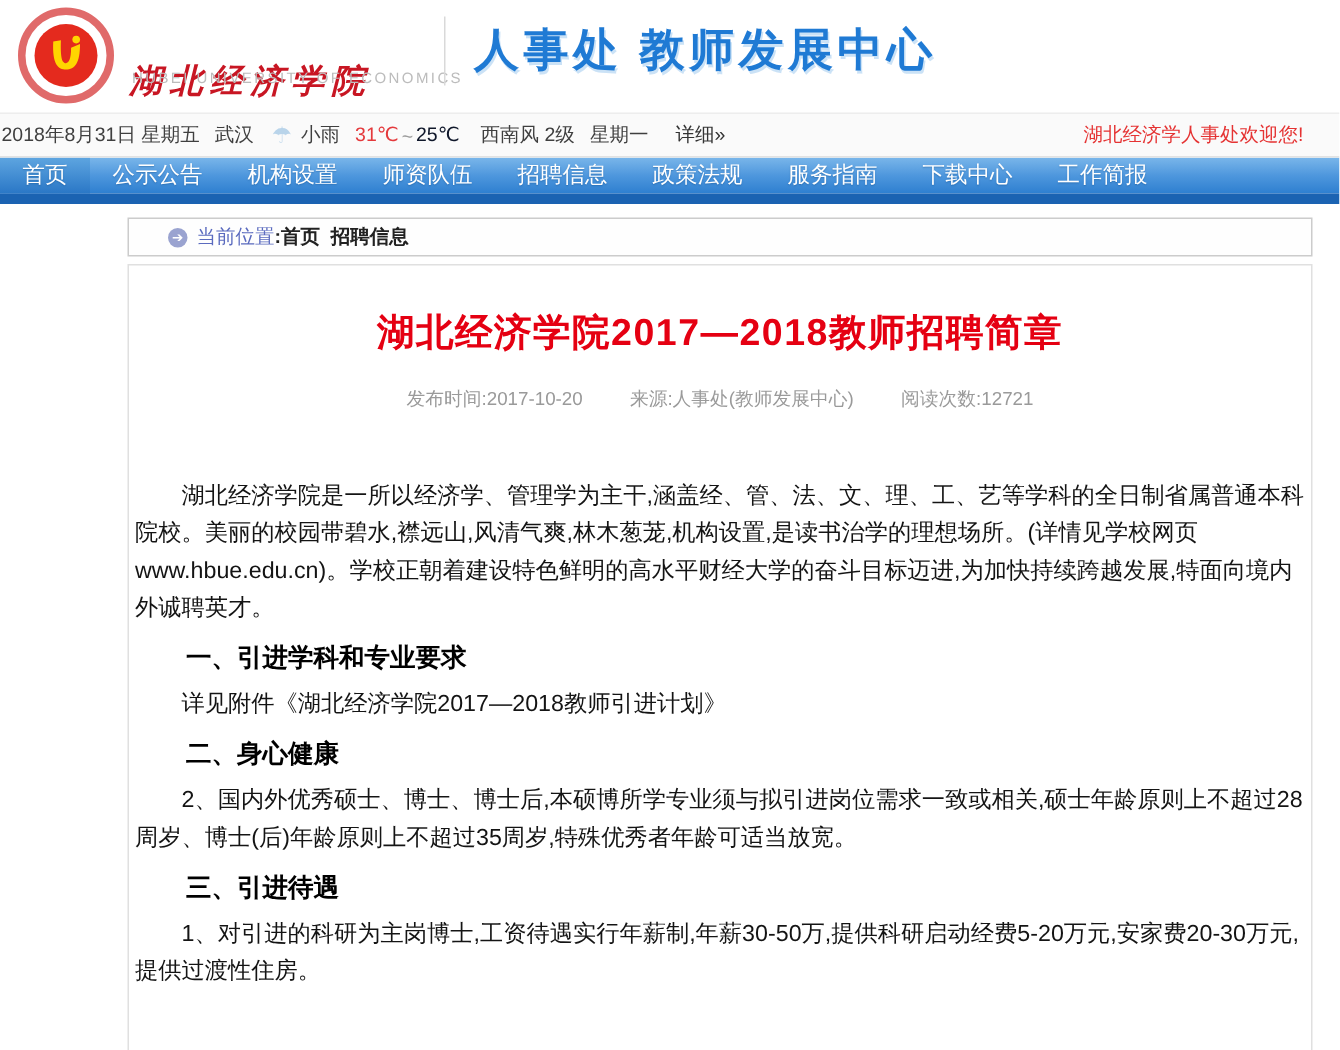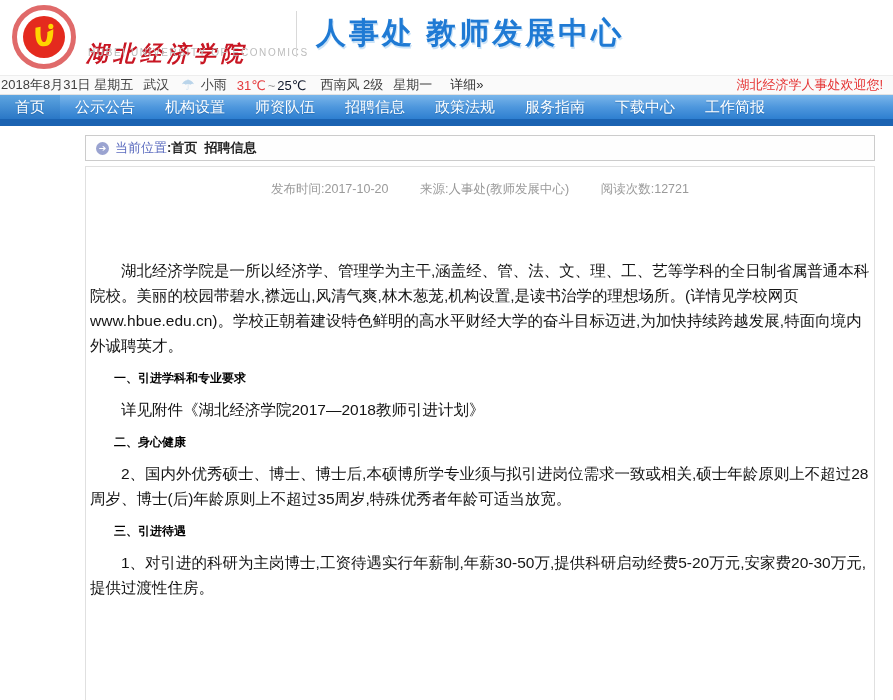--- a/index.html
+++ b/index.html
@@ -35,78 +35,78 @@
     position:absolute; left:296px; top:11px; width:1px; height:46px; background:#d9d9d9;
   }
   .dept {
     position:absolute; left:316px; top:13px; font-size:30px; font-weight:bold;
     color:#1f7ad4; letter-spacing:3px;
     text-shadow:1px 2px 0 rgba(200,224,245,.95), 0 0 1px #ffffff;
   }
 
   
   .infobar {
-    position:relative; height:20px; background:#fafafa;
+    position:relative; height:30px; background:#fafafa;
     border-top:1px solid #ededed; border-bottom:1px solid #e2e2e2;
     display:flex; align-items:center; font-size:13px; color:#3f3f3f;
     padding-left:1px; white-space:nowrap;
   }
   .infobar span { display:inline-block; }
   .sp-s { margin-right:10px; }
   .sp-l { margin-right:18px; }
   .rain-glyph { color:#b9d4ea; font-size:15px; margin:0 6px 0 2px; }
   .temp-hi { color:#e4393c; }
   .temp-tilde { color:#9b9b9b; margin:0 2px; }
   .temp-lo { color:#0f172a; margin-right:14px; }
   .detail-link { color:#333; cursor:pointer; }
-  .welcome { position:absolute; right:10px; color:#e53333; font-size:13px; }
+  .welcome { position:absolute; right:24px; color:#e53333; font-size:13px; }
 
   
   .nav {
     height:24px; display:flex; align-items:stretch;
     background:linear-gradient(180deg,#7ab6ea 0%, #4e97dd 50%, #2e7fd0 100%);
   }
   .nav-item {
     color:#fff; font-size:15px; font-weight:normal; line-height:24px;
     padding:0 15px; cursor:pointer; text-shadow:0 1px 1px rgba(20,80,140,.45);
   }
   .nav-item.active { background:linear-gradient(180deg,#5ea5e0 0%, #2a77c6 100%); }
   .nav-strip { height:7px; background:#1b63b2; }
 
   
   .crumb-box {
     margin:9px 0 0 85px; width:790px; height:26px;
     border:1px solid #cccccc; background:#fefefe;
-    display:flex; align-items:center; padding-left:10px; font-size:13px; color:#333;
+    display:flex; align-items:center; padding-left:26px; font-size:13px; color:#333;
   }
   .crumb-icon {
     width:13px; height:13px; border-radius:50%; background:#9aa3d0; color:#fff;
     font-size:9px; line-height:13px; text-align:center; margin-right:6px; flex:0 0 auto;
   }
   .crumb-icon::before { content:"➔"; }
   .crumb-label { color:#5b6bbf; cursor:pointer; }
   .crumb-path { white-space:pre; color:#222;font-weight:bold; }
 
   
   .article {
     margin:5px 0 0 85px; width:790px; min-height:600px;
     border:1px solid #e0e0e0; background:#fff; padding:14px 4px 40px;
   }
   .article-title {
     margin:14px 0 20px; text-align:center; color:#e50012;
     font-size:25px; font-weight:bold; letter-spacing:1px;
   }
-  .meta { text-align:center; color:#9a9a9a; font-size:12.5px; margin-bottom:60px; }
+  .meta { text-align:center; color:#9a9a9a; font-size:12.5px; margin-bottom:43px; }
   .meta span { margin:0 14px; }
   .body-text { color:#141414; }
   .body-text p {
     margin:0 0 1px; font-size:15.5px; line-height:25px; text-indent:2em;
   }
   .body-text h3 {
-    margin:8px 0 6px; font-size:12px; line-height:25px; font-weight:bold; text-indent:2em;
+    margin:8px 0 6px; font-size:17px; line-height:25px; font-weight:bold; text-indent:2em;
     color:#000;
   }
 </style>
 </head>
 <body>
 
 <div class="banner">
   <div class="logo">
     <div class="logo-inner">
       <svg width="34" height="34" viewBox="0 0 40 40">
@@ -148,20 +148,21 @@
 </div>
 <div class="nav-strip"></div>
 
 <div class="crumb-box">
   <span class="crumb-icon"></span>
   <span class="crumb-label">当前位置</span>
   <span class="crumb-path">:首页  招聘信息</span>
 </div>
 
 <div class="article">
+  <div class="article-title">湖北经济学院2017—2018教师招聘简章</div>
   <div class="meta">
     <span>发布时间:2017-10-20</span>
     <span>来源:人事处(教师发展中心)</span>
     <span>阅读次数:12721</span>
   </div>
   <div class="body-text">
     <p>湖北经济学院是一所以经济学、管理学为主干,涵盖经、管、法、文、理、工、艺等学科的全日制省属普通本科院校。美丽的校园带碧水,襟远山,风清气爽,林木葱茏,机构设置,是读书治学的理想场所。(详情见学校网页www.hbue.edu.cn)。学校正朝着建设特色鲜明的高水平财经大学的奋斗目标迈进,为加快持续跨越发展,特面向境内外诚聘英才。</p>
     <h3>一、引进学科和专业要求</h3>
     <p>详见附件《湖北经济学院2017—2018教师引进计划》</p>
     <h3>二、身心健康</h3>

